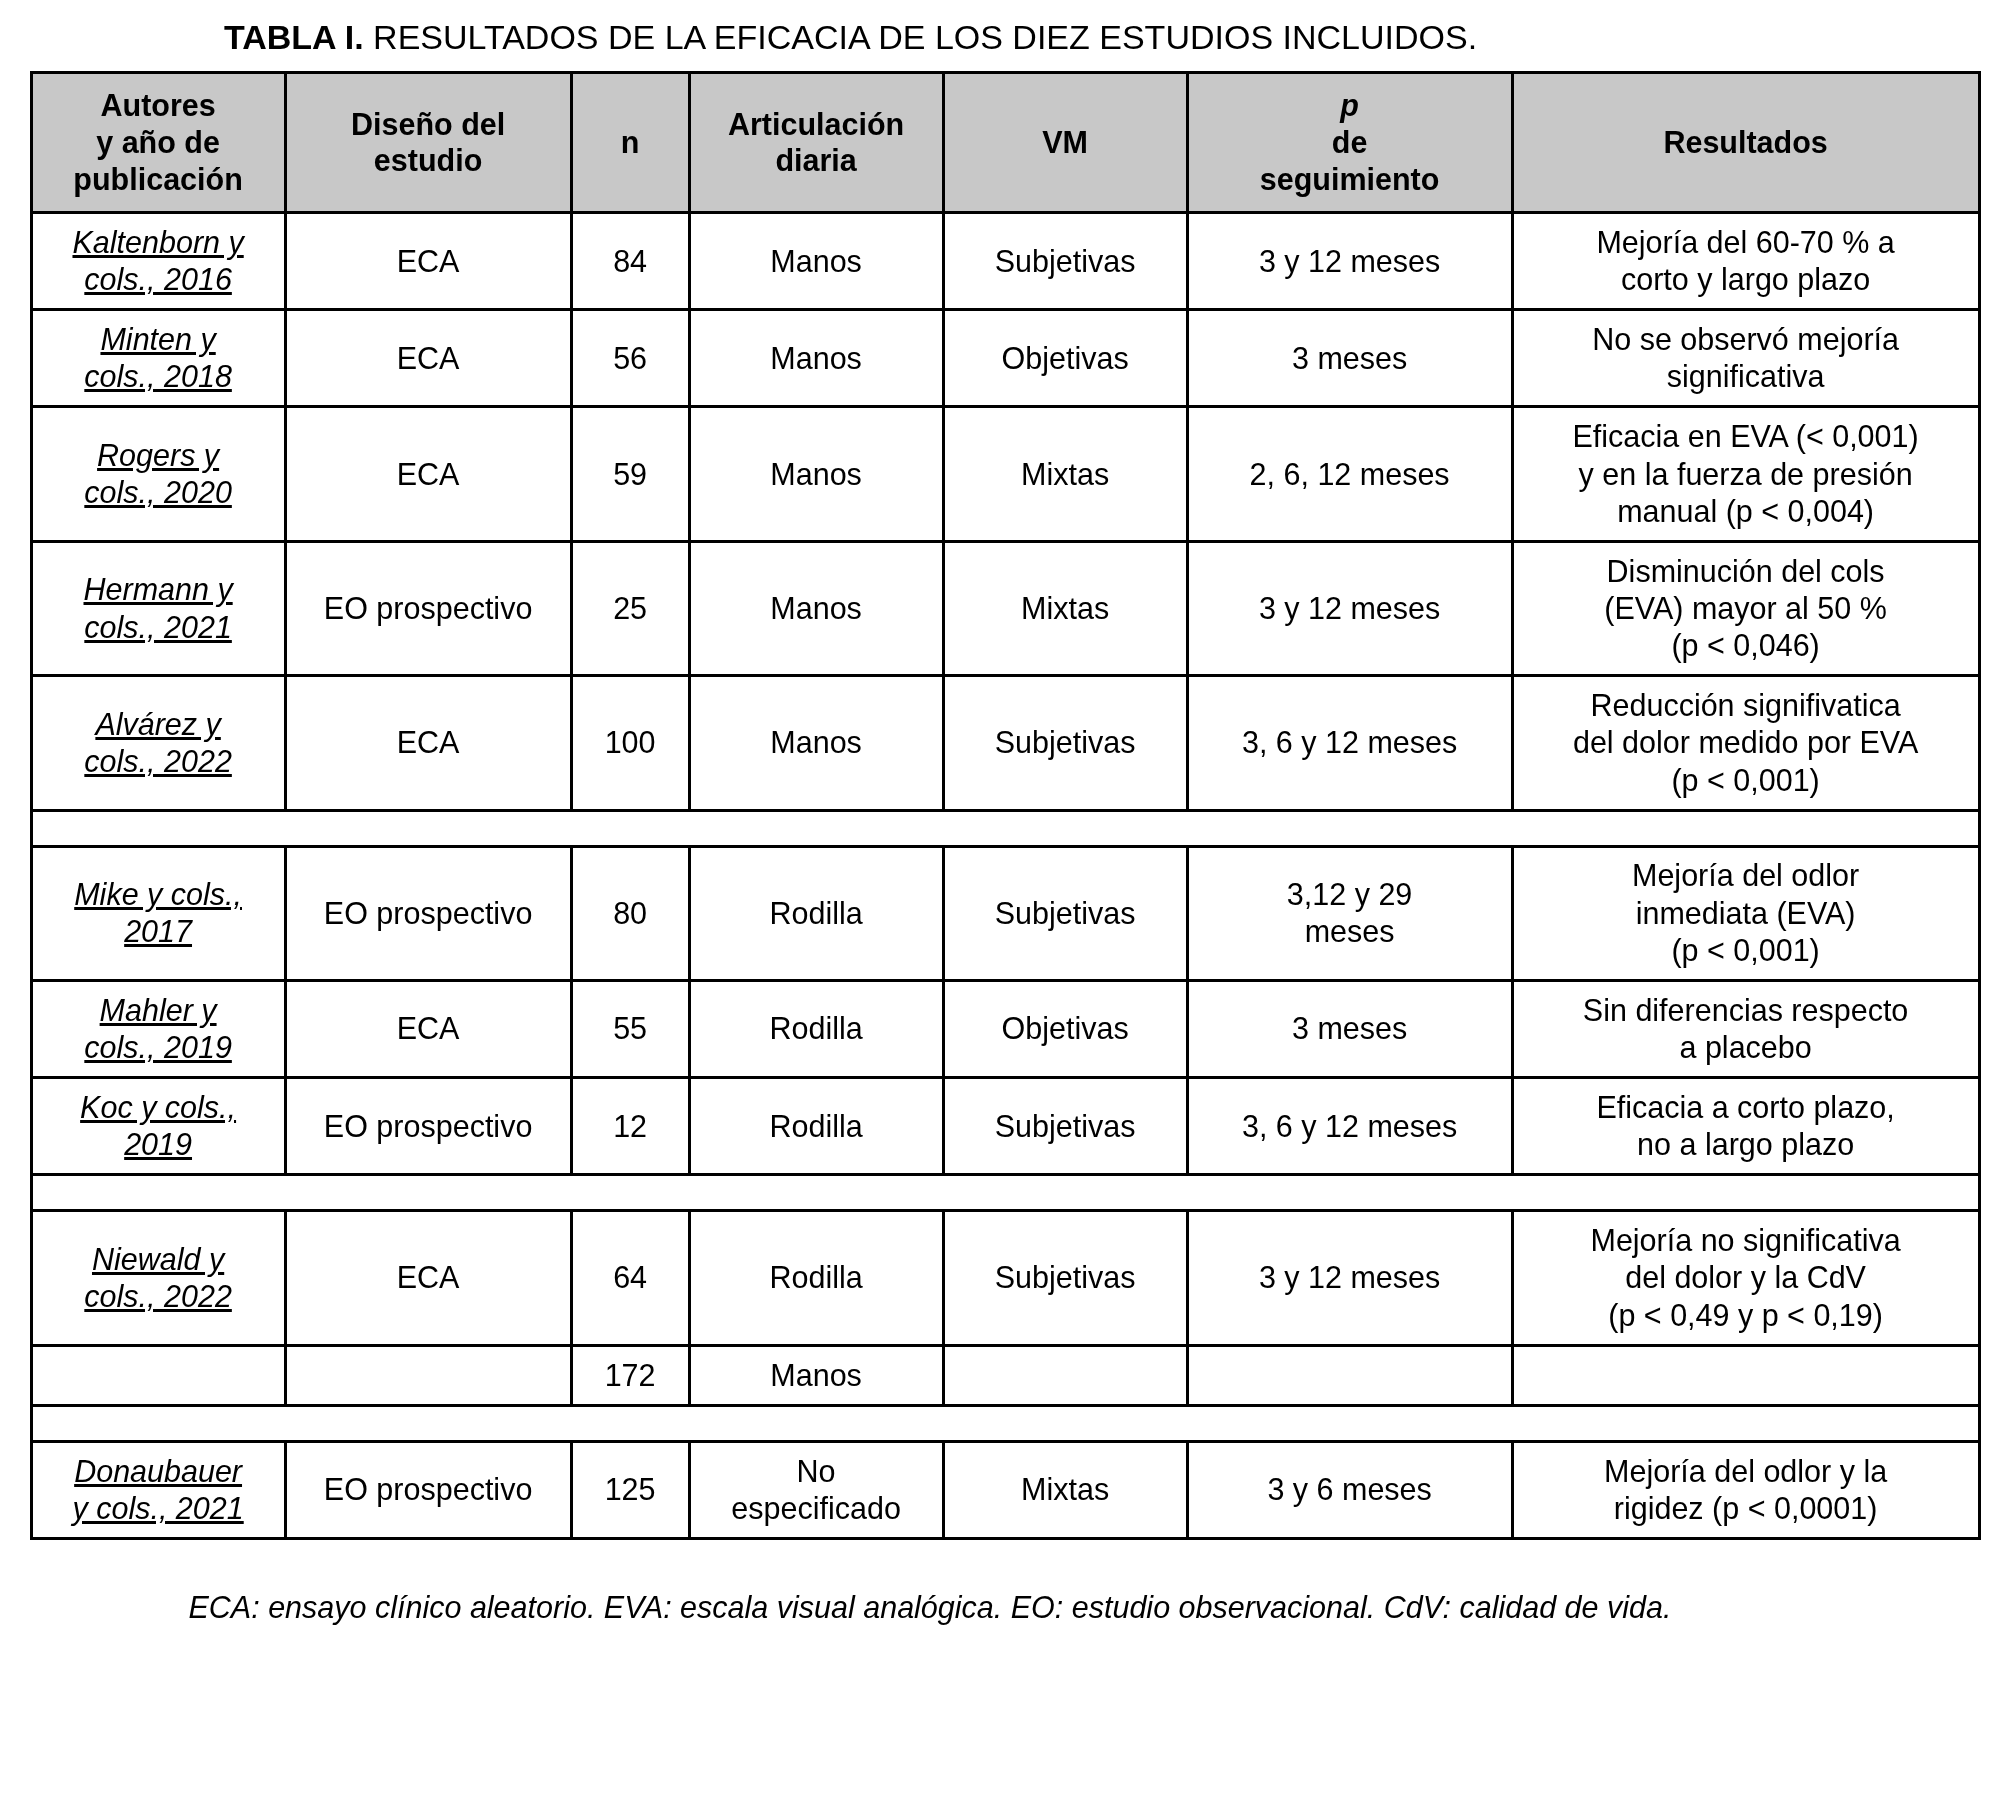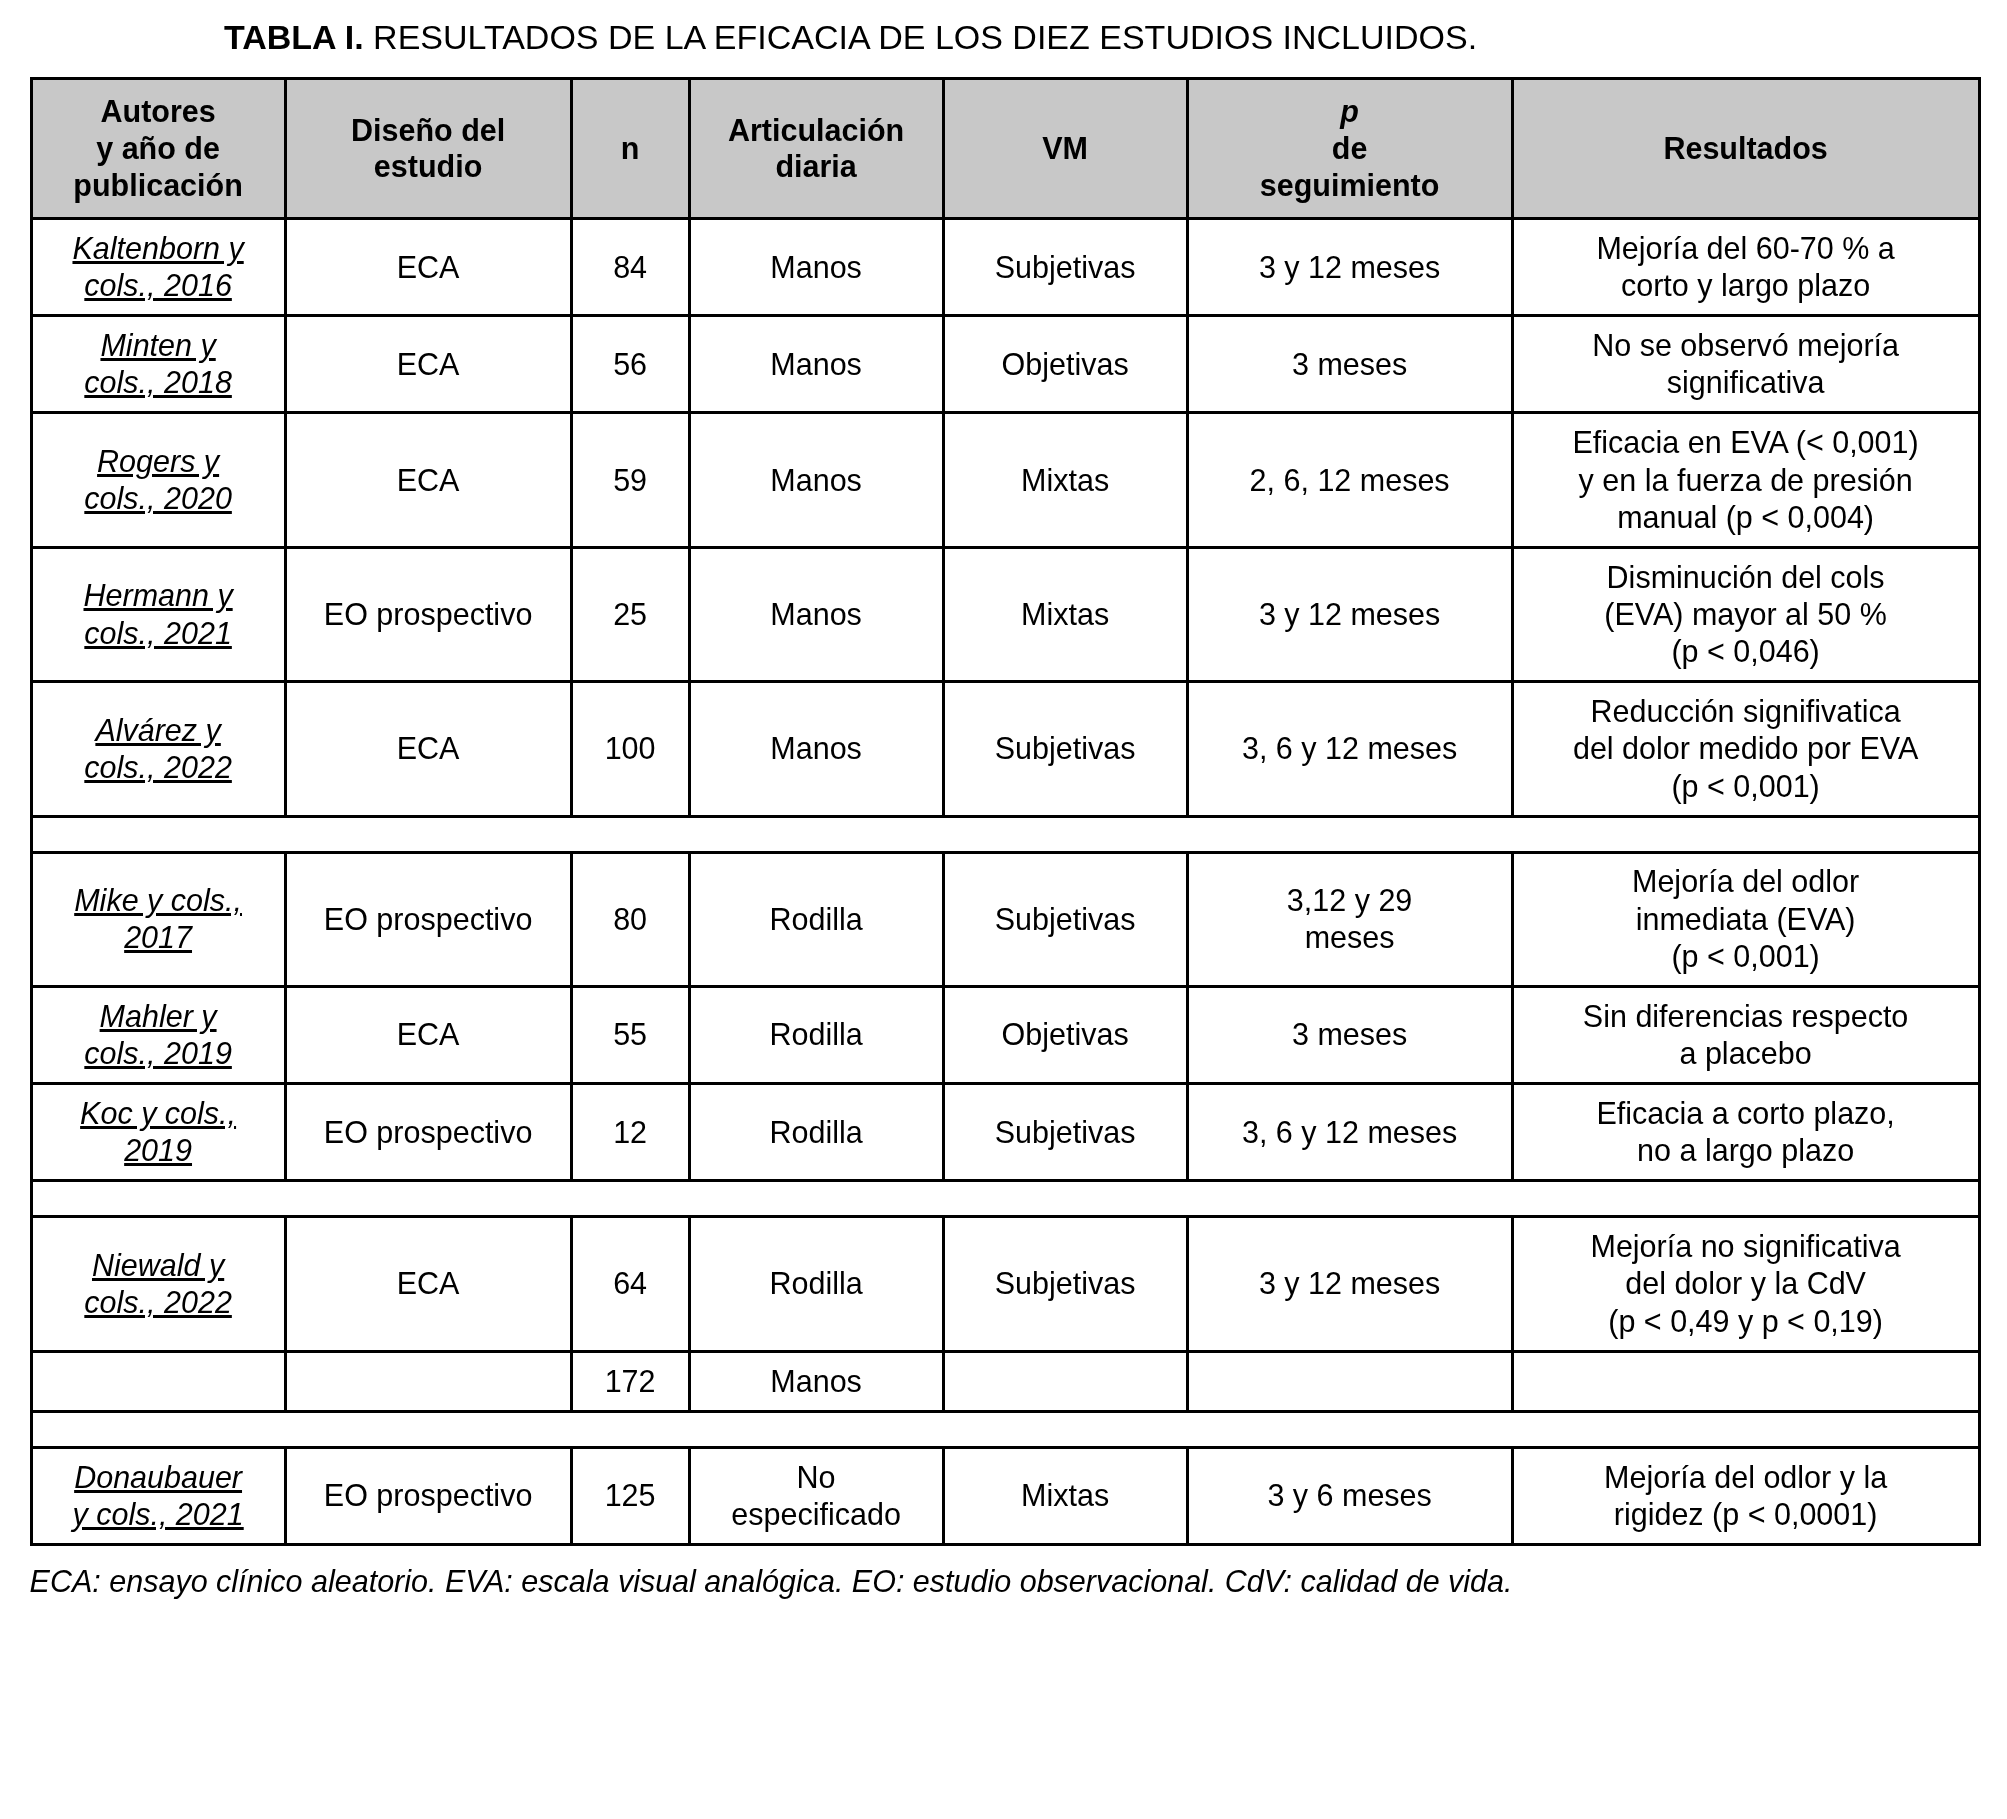--- a/index.html
+++ b/index.html
@@ -27,21 +27,21 @@
     padding: 7.9px 0 13.8px 0;
     white-space: nowrap;
   }
   .table-caption .cap-strong {
     font-weight: bold;
   }
   table.data-table {
     border-collapse: collapse;
     table-layout: fixed;
     width: 1948px;
-    margin: 6px auto;
+    margin: 0 auto;
     padding-left: 35px;
   }
   table.data-table col.c0 { width: 254px; }
   table.data-table col.c1 { width: 286px; }
   table.data-table col.c2 { width: 118px; }
   table.data-table col.c3 { width: 254px; }
   table.data-table col.c4 { width: 244px; }
   table.data-table col.c5 { width: 325px; }
   table.data-table col.c6 { width: 467px; }
 
@@ -76,23 +76,24 @@
     border-right: 3px solid #000000;
     border-top: 3px solid #000000;
     border-bottom: 3px solid #000000;
     height: 33px;
     padding: 0;
     background: #ffffff;
   }
   .footnote {
     font-style: italic;
     font-size: 30.5px;
-    text-align: left;
+    text-align: right;
     padding: 11.8px 0 0 0;
     white-space: nowrap;
+    margin-top: 38px;
   }
   .nowrap { white-space: nowrap; }
   .cell-lines span { display: block; }
 </style>
 </head>
 <body>
 
 <div class="page">
 
   <div class="table-caption">

